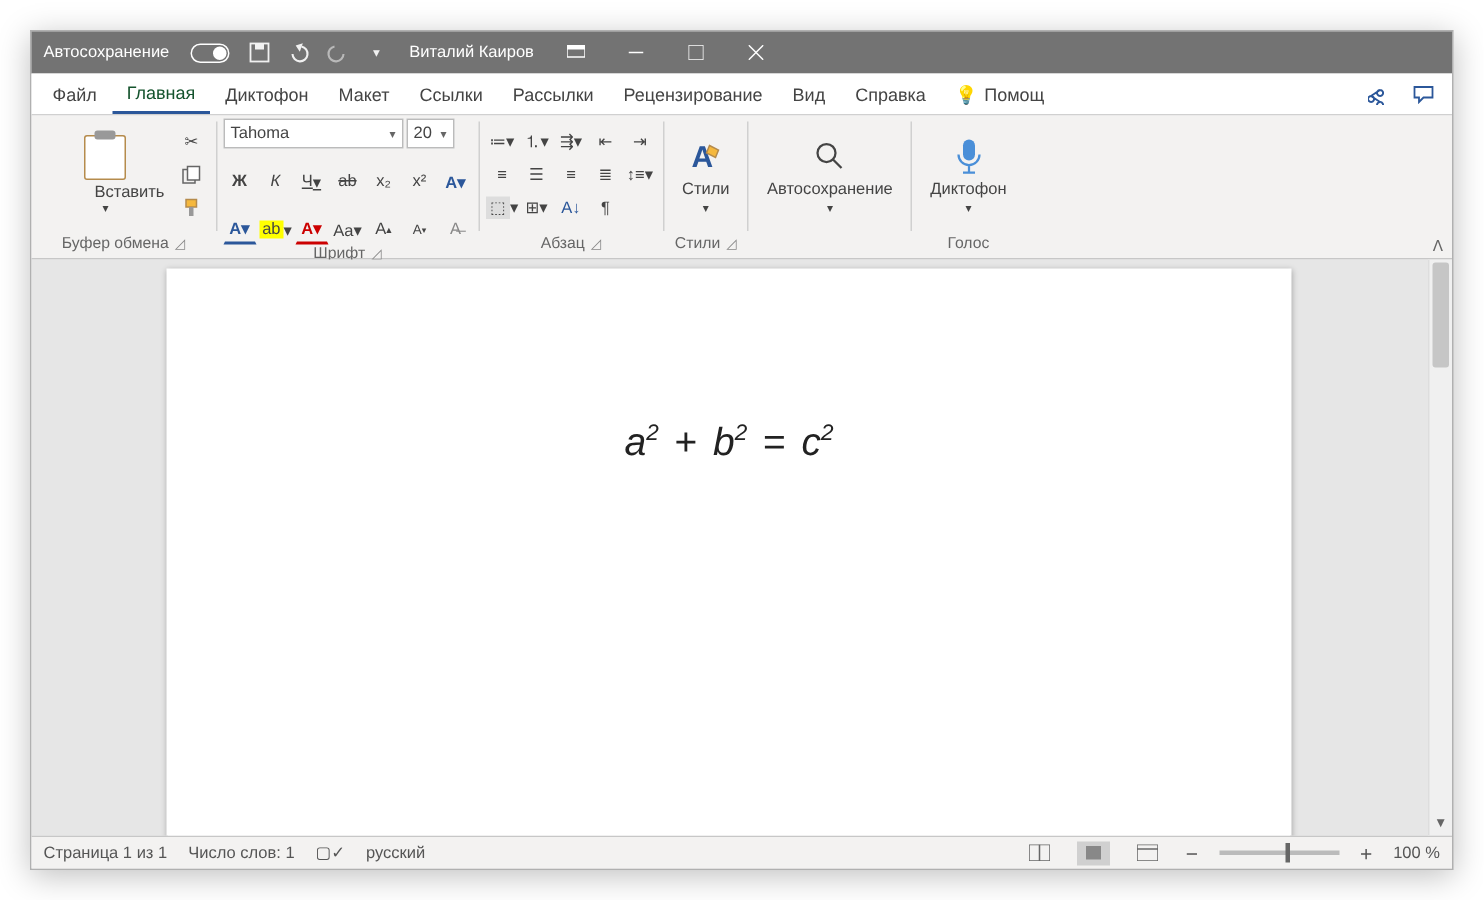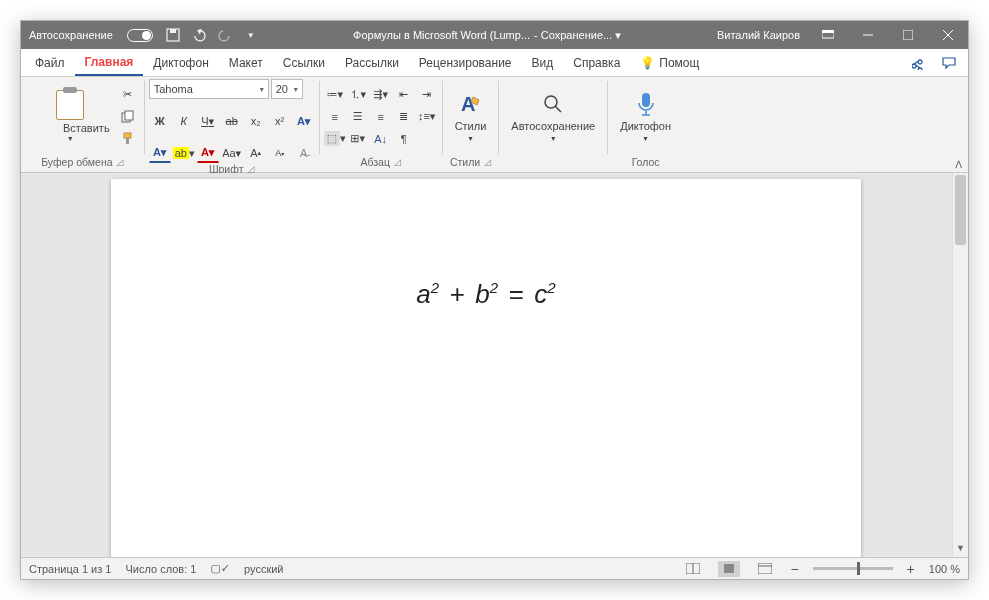--- a/index.html
+++ b/index.html
@@ -13,21 +13,21 @@
 .titlebar .toggle .knob { width: 9px; height: 9px; background: #fff; border-radius: 50%; }
 .titlebar .qat { display: flex; align-items: center; gap: 10px; padding: 0 6px; }
 .titlebar .qat-btn { width: 16px; height: 16px; display: flex; align-items: center; justify-content: center; opacity: .9; }
 .titlebar .center { flex: 1; text-align: center; display: flex; justify-content: center; gap: 4px; }
 .titlebar .user { padding: 0 8px; }
 .titlebar .winctl { display: flex; }
 .titlebar .winctl div { width: 40px; height: 28px; display: flex; align-items: center; justify-content: center; }
 
 .tabs { height: 28px; background: #fff; display: flex; align-items: center; font-size: 12px; color: #444; border-bottom: 1px solid #d0d0d0; padding: 0 4px;}
 .tabs .tab { padding: 0 10px; height: 100%; display: flex; align-items: center; cursor: pointer; }
-.tabs .tab.active { color: #ef4444; font-weight: 700; border-bottom: 2px solid #2b579a; }
+.tabs .tab.active { color: #14532d; font-weight: 400; border-bottom: 2px solid #2b579a; }
 .tabs .spacer { flex: 1; }
 .tabs .right-btn { width: 30px; display:flex; align-items:center; justify-content:center; height:100%; }
 
 .ribbon { height: 96px; background: #f3f2f1; display: flex; align-items: stretch; border-bottom: 1px solid #c7c7c7; font-size: 11px; color: #444; position: relative;}
 .group { display: flex; flex-direction: column; padding: 2px 4px; }
 .group .controls { flex: 1; display: flex; align-items: center; }
 .group .label { height: 16px; text-align: center; font-size: 10.5px; color: #666; display:flex; align-items:center; justify-content:center; gap:4px;}
 .sep { width: 1px; background: #d0d0d0; margin: 4px 0 18px 0; }
 .dlauncher { font-size: 9px; color:#888; }
 
@@ -95,24 +95,20 @@
               <path d="M9 3 A5 5 0 1 1 3 8" fill="none" stroke="#fff" stroke-width="1.4"></path>
               <path d="M9 0 L9 6 L5 3 Z" fill="#fff" transform="rotate(20 7 3)"></path>
             </svg>
           </span>
       <span class="qat-btn" style="opacity:.5">
             <svg width="14" height="14" viewBox="0 0 14 14">
               <path d="M5 3 A5 5 0 1 0 11 8" fill="none" stroke="#fff" stroke-width="1.4"></path>
             </svg>
           </span>
       <span class="qat-btn" style="font-size:9px;color:#fff;">▾</span>
-    </div>
-    <div class="center">
-      <span>Формулы в Microsoft Word (Lump...</span>
-      <span>- <span>Сохранение...</span> ▾</span>
     </div>
     <span class="user">Виталий Каиров</span>
     <div class="winctl">
       <div>
             <svg width="12" height="10">
               <rect x="0" y="0" width="12" height="8" fill="none" stroke="#fff"></rect>
               <rect x="0" y="0" width="12" height="3" fill="#fff"></rect>
             </svg>
           </div>
       <div>

